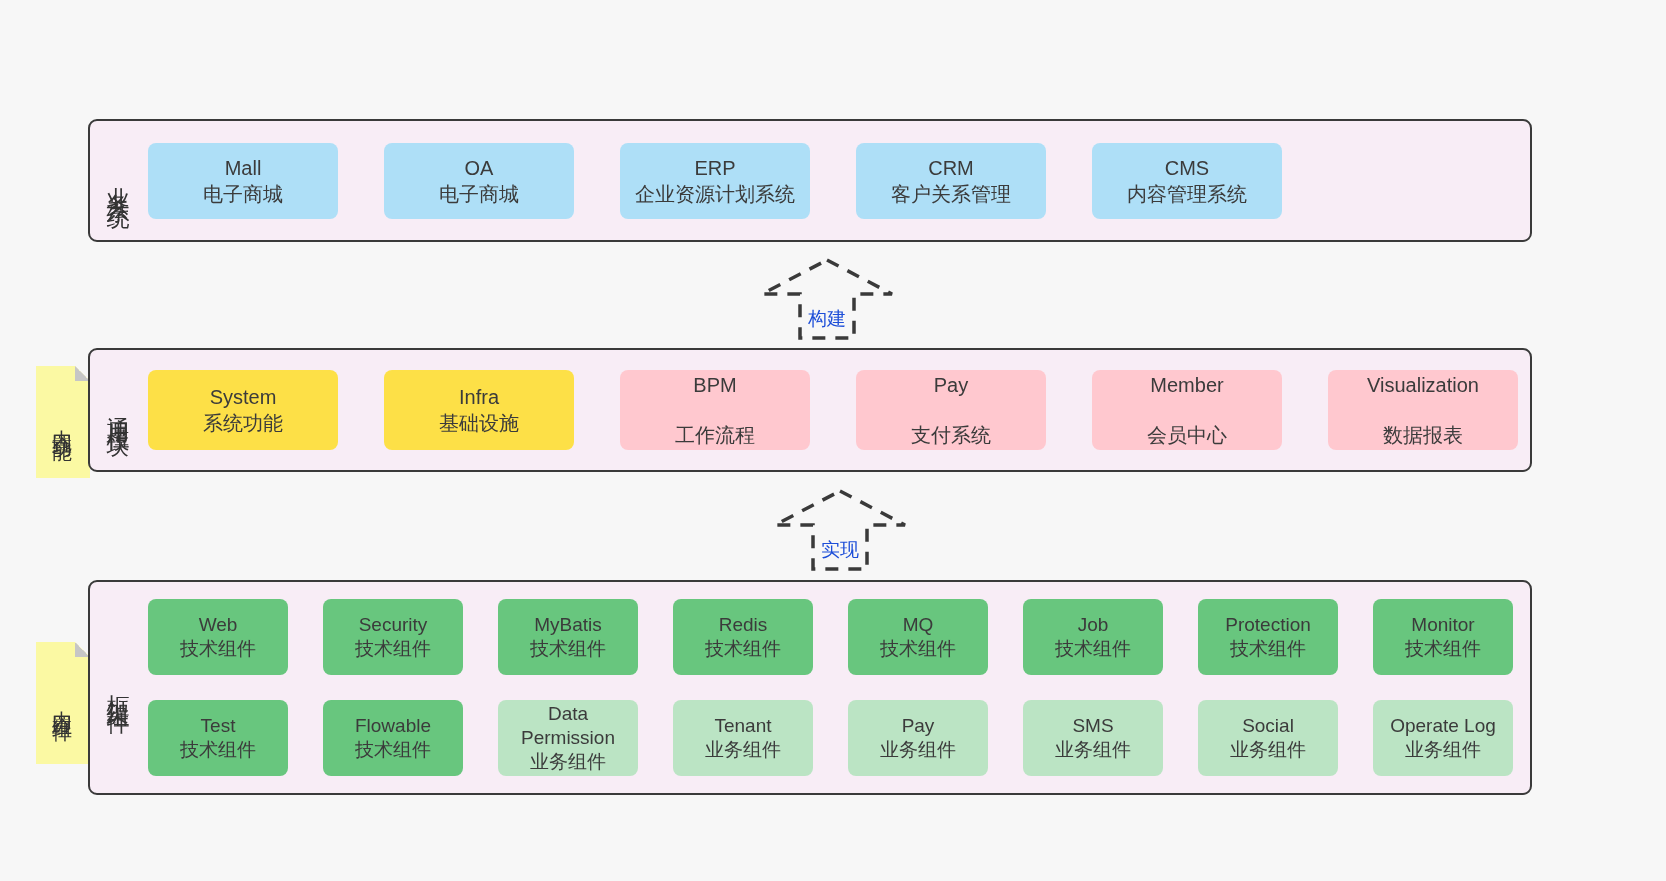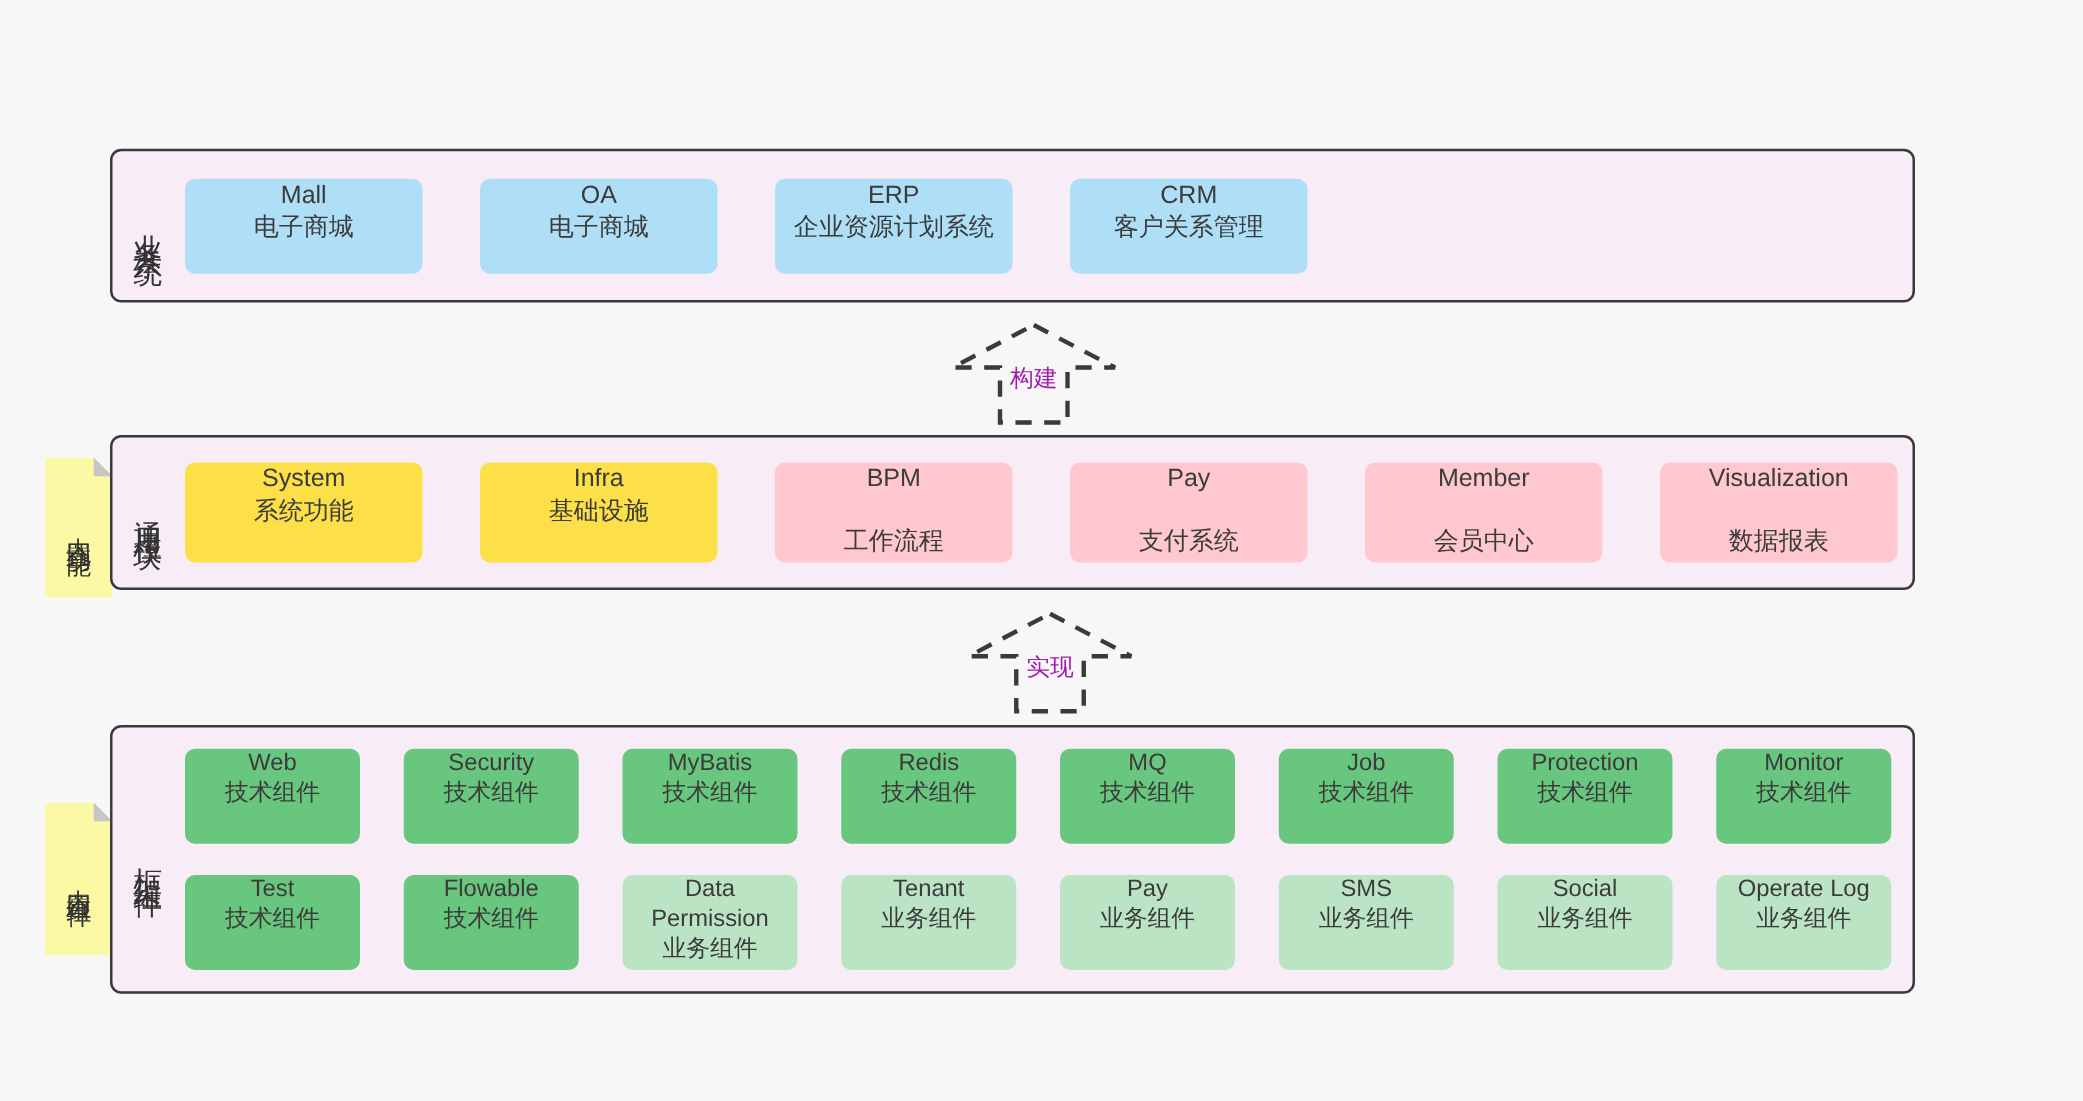--- a/index.html
+++ b/index.html
@@ -20,21 +20,21 @@
 
   .layer-label{width:58px;flex-shrink:0;display:flex;justify-content:center;align-items:center;}
   .vtext{writing-mode:vertical-rl;text-orientation:upright;font-size:23px;letter-spacing:6px;color:#333;}
 
   .boxes{display:flex;gap:46px;}
   .rows{display:flex;flex-direction:column;gap:25px;}
   .row-8{display:flex;gap:35px;}
 
   .box{
     width:190px;height:76px;border-radius:8px;box-sizing:border-box;padding:0 5px;
-    display:flex;flex-direction:column;justify-content:flex-start;align-items:center;
+    display:flex;flex-direction:column;justify-content:center;align-items:center;
     text-align:center;font-size:20px;line-height:26px;color:#3b3b3b;
   }
   #layer-modules .box{height:80px;}
   .row-8 .box{width:140px;height:76px;font-size:19px;line-height:24px;}
 
   .blue{background:#aedff7;}
   .red{background:#fde047;}
   .pink{background:#ffc8cf;gap:24px;}
   .green{background:#68c67e;}
   .lightgreen{background:#bbe4c4;}
@@ -50,22 +50,22 @@
   .fold{
     position:absolute;top:0;right:0;width:15px;height:15px;
     background:linear-gradient(225deg,rgba(0,0,0,0) 0 50%,#c6c6c6 50% 100%);
   }
 
   .arrow{position:absolute;width:136px;height:84px;z-index:0;}
   #arrow-build{left:759px;top:257px;}
   #arrow-implement{left:772px;top:488px;}
   .arrow svg{display:block;}
   .arrow-label{
-    position:absolute;left:50%;top:32px;transform:translateX(-50%);
-    background:#f7f7f7;padding:1px 4px;font-size:19px;color:#a21caf;white-space:nowrap;
+    position:absolute;left:50%;top:48px;transform:translateX(-50%);
+    background:#f7f7f7;padding:1px 4px;font-size:19px;color:#1d4ed8;white-space:nowrap;
   }
 </style>
 </head>
 <body>
 
 <div>
 
   <section class="container" id="layer-business">
     <div class="layer-label">
       <span class="vtext">业务系统</span>
@@ -85,20 +85,24 @@
         <div class="box blue">
           <div>ERP</div>
           <div>企业资源计划系统</div>
         </div>
 
         <div class="box blue">
           <div>CRM</div>
           <div>客户关系管理</div>
         </div>
 
+        <div class="box blue">
+          <div>CMS</div>
+          <div>内容管理系统</div>
+        </div>
 
       </div>
   </section>
 
   <div class="arrow" id="arrow-build">
     <svg width="136" height="84" viewBox="0 0 136 84">
       <path d="M68 3 L133 37 L95 37 L95 81 L41 81 L41 37 L3 37 Z" fill="none" stroke="#3a3a3a" stroke-width="3.5" stroke-dasharray="13 10"></path>
     </svg>
     <span class="arrow-label">构建</span>
   </div>

